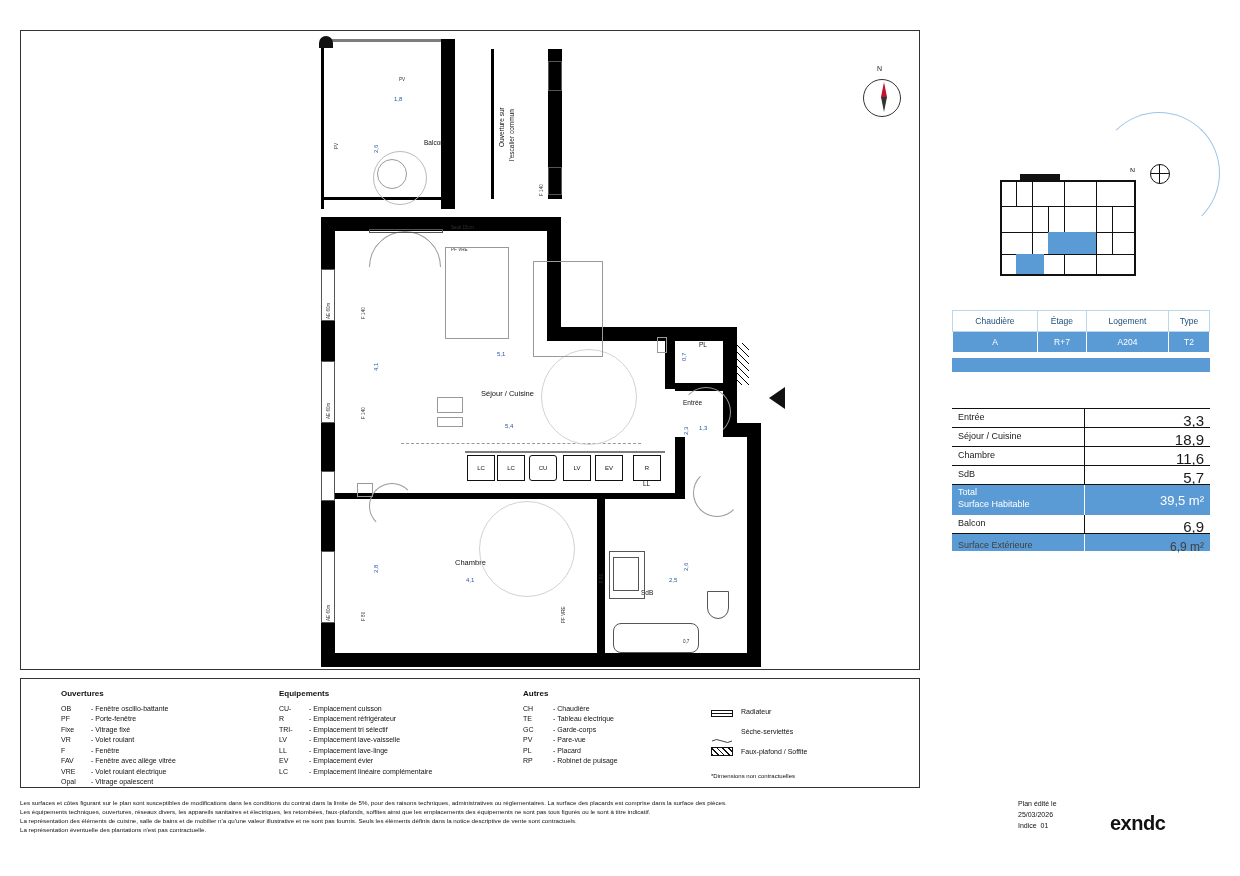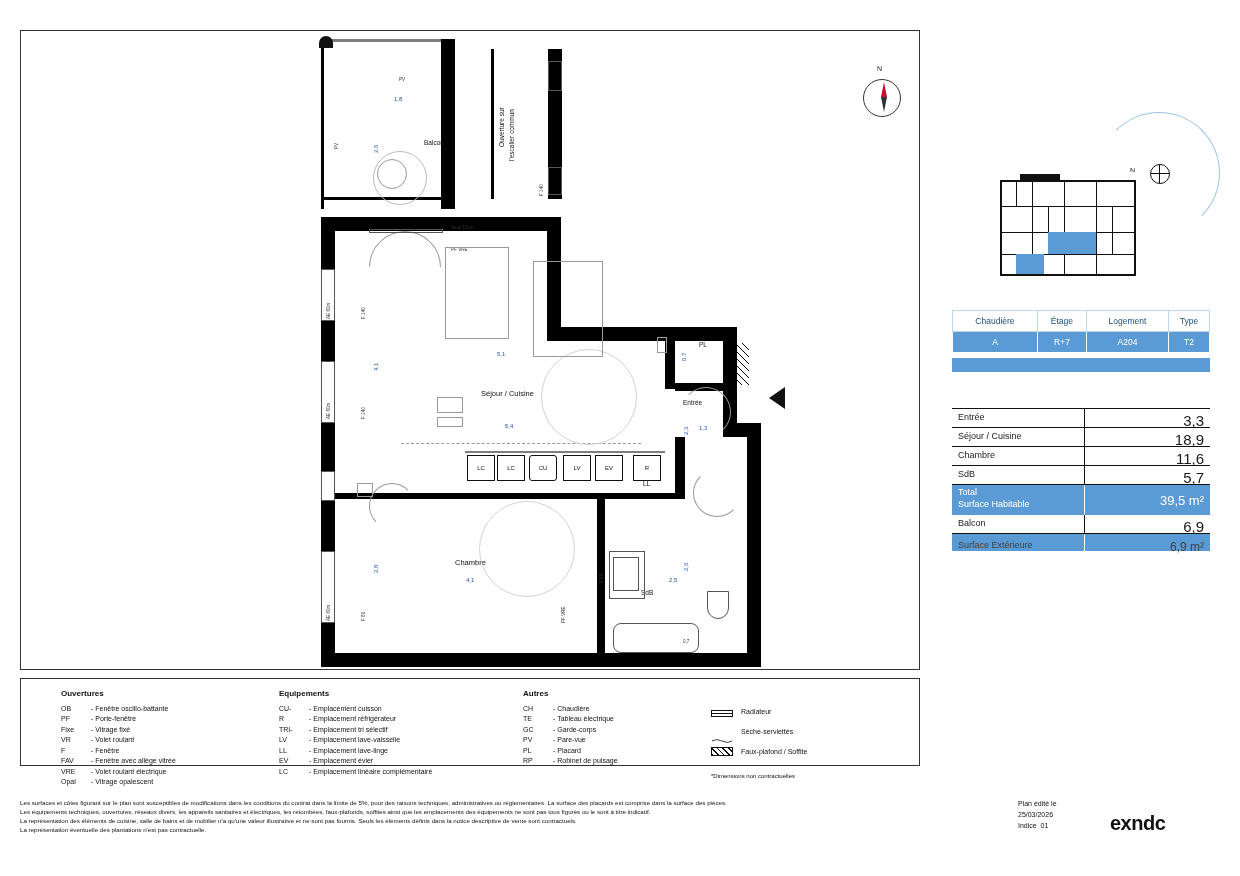--- a/index.html
+++ b/index.html
@@ -9,21 +9,21 @@
     color:#1a1a1a;position:relative;overflow:hidden;
   }
   .page{position:absolute;inset:0;}
 
   
   .plan-frame{
     position:absolute;left:20px;top:30px;width:900px;width:900px;height:640px;
     border:1px solid #333;box-sizing:border-box;background:#fff;
   }
   .legend-frame{
-    position:absolute;left:20px;top:678px;width:900px;height:88px;
+    position:absolute;left:20px;top:678px;width:900px;height:110px;
     border:1px solid #333;box-sizing:border-box;background:#fff;
   }
 
   
   .fp{position:absolute;left:0;top:0;width:900px;height:640px;}
 
   .wall{position:absolute;background:#000;}
   .wall-gray{position:absolute;background:#7d7d7d;}
   .hatch{
     position:absolute;

